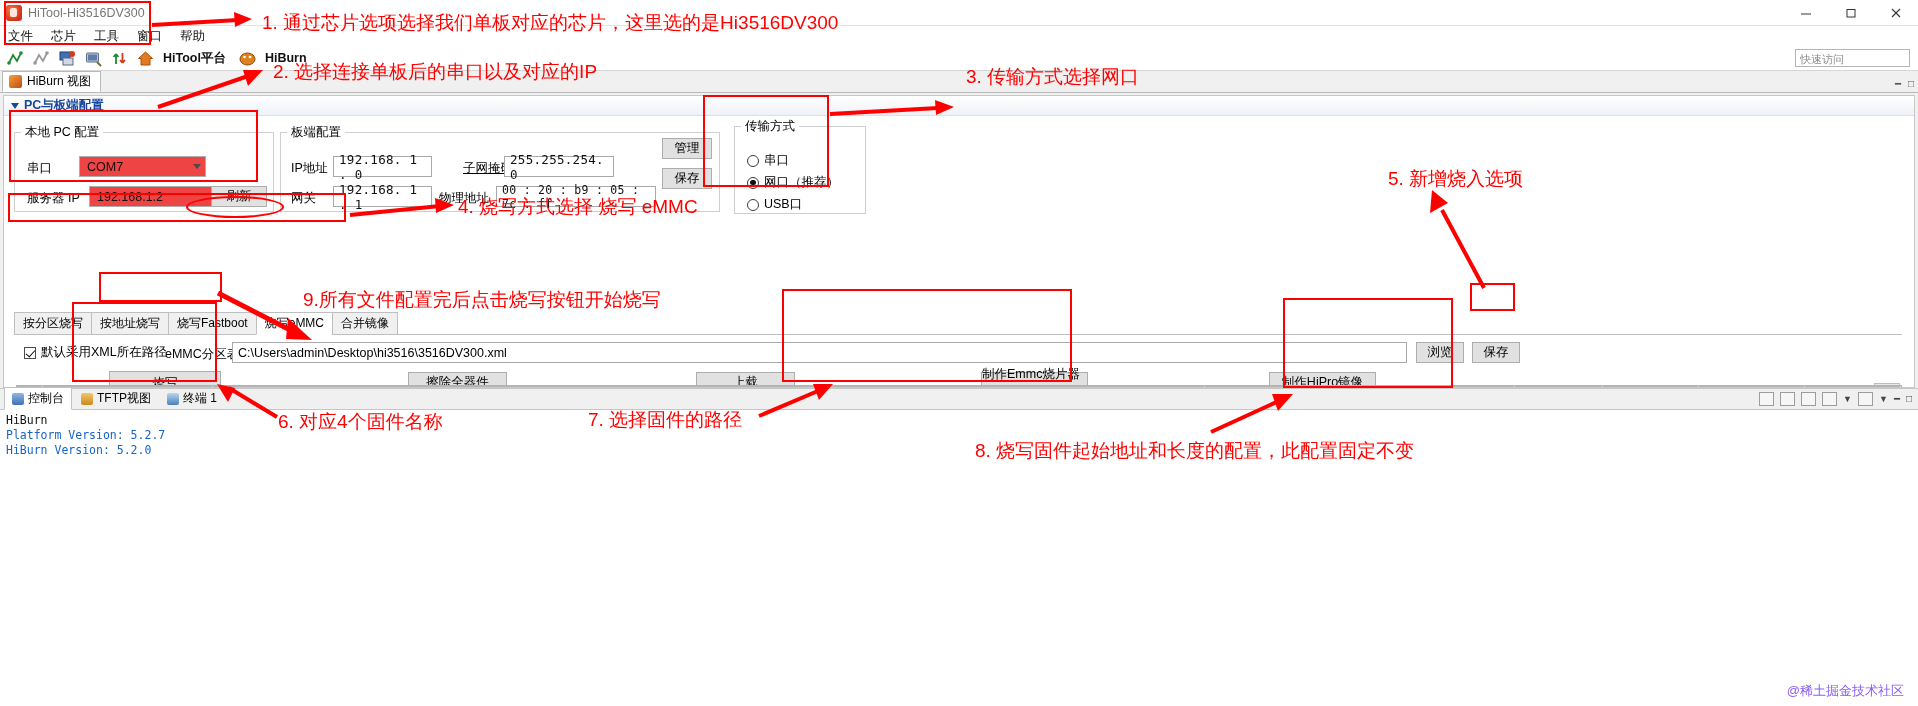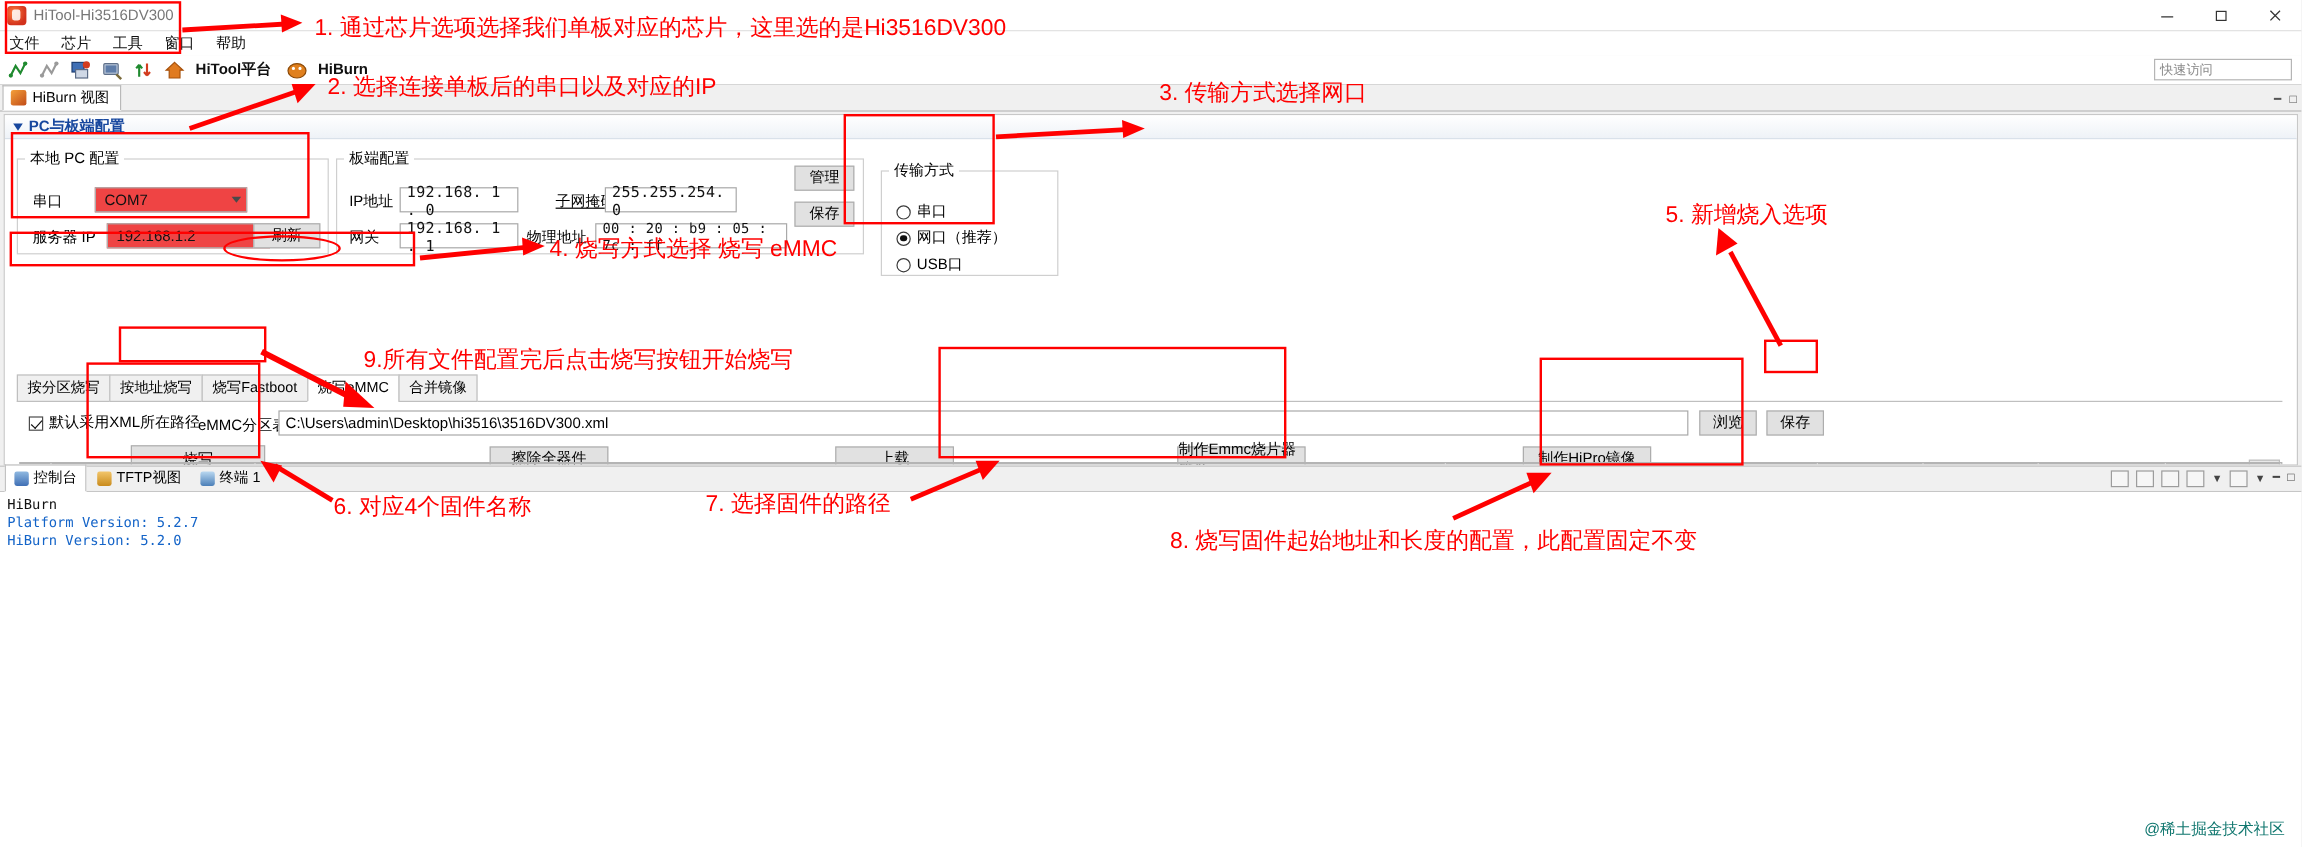--- a/index.html
+++ b/index.html
@@ -143,21 +143,21 @@
             padding:3px 6px; overflow:hidden; line-height:15px; }
   .console .l0{color:#111;}
   .console .l1{color:#1464c8;}
 
   
   .ovl{position:absolute;inset:0;pointer-events:none;}
   .rbox{position:absolute;border:2.5px solid #ff0000;}
   .rell{position:absolute;border:2.5px solid #ff0000;border-radius:50%;}
   .rtxt{position:absolute;color:#ff0000;font-size:19px;white-space:nowrap;
         font-family:"Liberation Sans","DejaVu Sans",sans-serif;}
-  .wm{position:absolute;right:14px;bottom:6px;color:#0f766e;font-size:13px;}
+  .wm{position:absolute;right:14px;bottom:6px;color:#8b5cf6;font-size:13px;}
 </style>
 </head>
 <body>
 
 <div class="win">
 
   <div class="titlebar">
     <div class="app-icon"></div>
     <div class="title-text">HiTool-Hi3516DV300</div>
     <div class="win-controls">
@@ -281,21 +281,21 @@
       <div class="txtbox" style="position:absolute;left:52px;top:45px;width:99px;">192.168. 1 . 1</div>
       <div style="position:absolute;left:182px;top:19px;text-decoration:underline;" class="lbl">子网掩码</div>
       <div class="txtbox" style="position:absolute;left:223px;top:15px;width:110px;">255.255.254. 0</div>
       <div style="position:absolute;left:158px;top:49px;" class="lbl">物理地址</div>
       <div class="txtbox" style="position:absolute;left:215px;top:45px;width:160px;font-size:11.5px;">00 : 20 : b9 : 05 : 7c :  ff</div>
     </fieldset>
 
     <div class="btnx" style="position:absolute;left:658px;top:42px;width:50px;">管理</div>
     <div class="btnx" style="position:absolute;left:658px;top:72px;width:50px;">保存</div>
 
-    <fieldset class="fs" style="left:730px; top:38px; width:148px; height:96px;">
+    <fieldset class="fs" style="left:730px; top:22px; width:132px; height:96px;">
       <legend>传输方式</legend>
       <div class="radio-row" style="position:absolute;left:12px;top:17px;">
         <span class="radio"></span>
         <span>串口</span>
       </div>
       <div class="radio-row" style="position:absolute;left:12px;top:39px;">
         <span class="radio on"></span>
         <span>网口（推荐）</span>
       </div>
       <div class="radio-row" style="position:absolute;left:12px;top:61px;">

